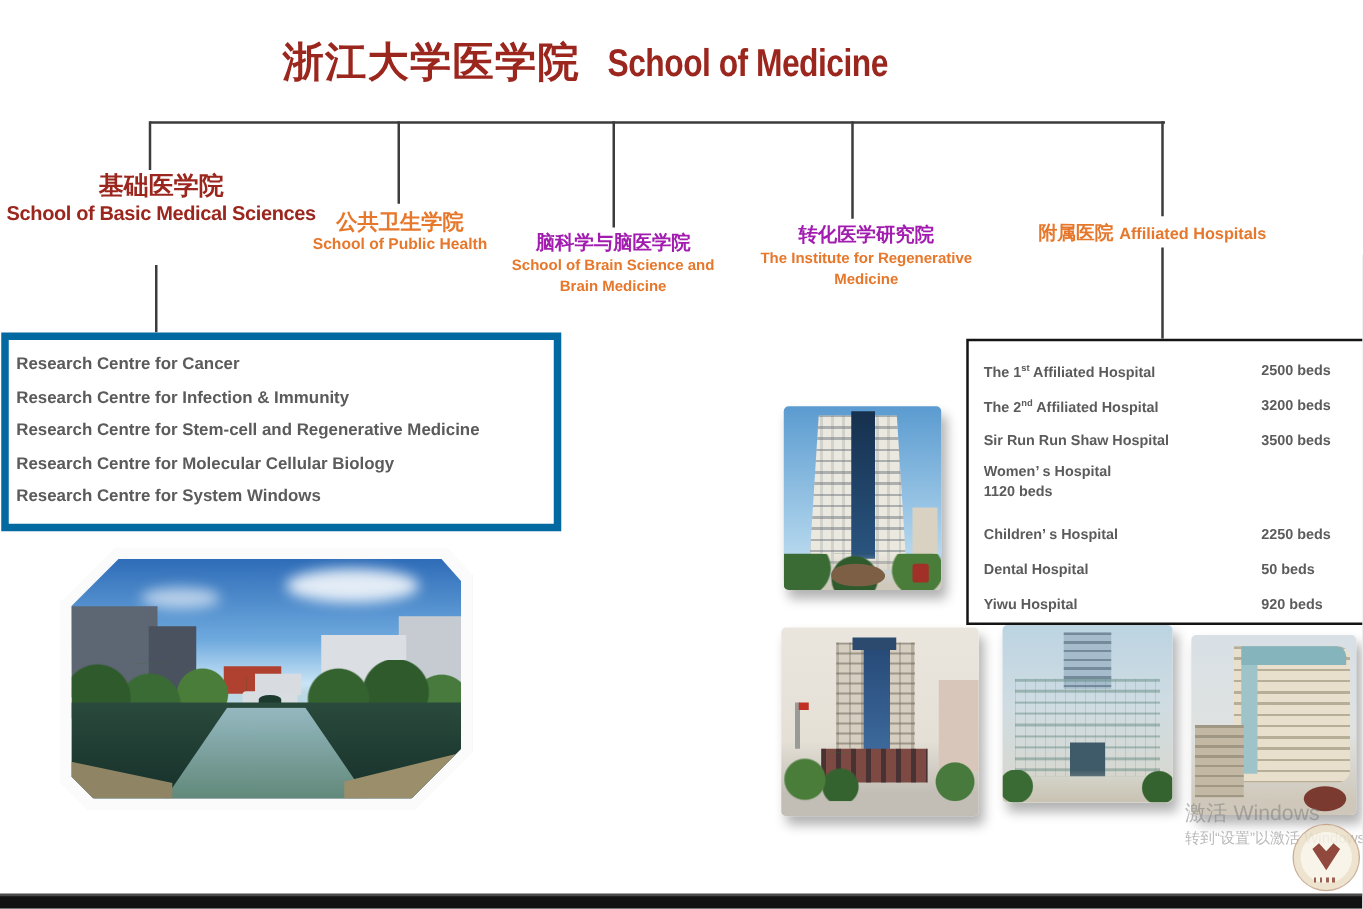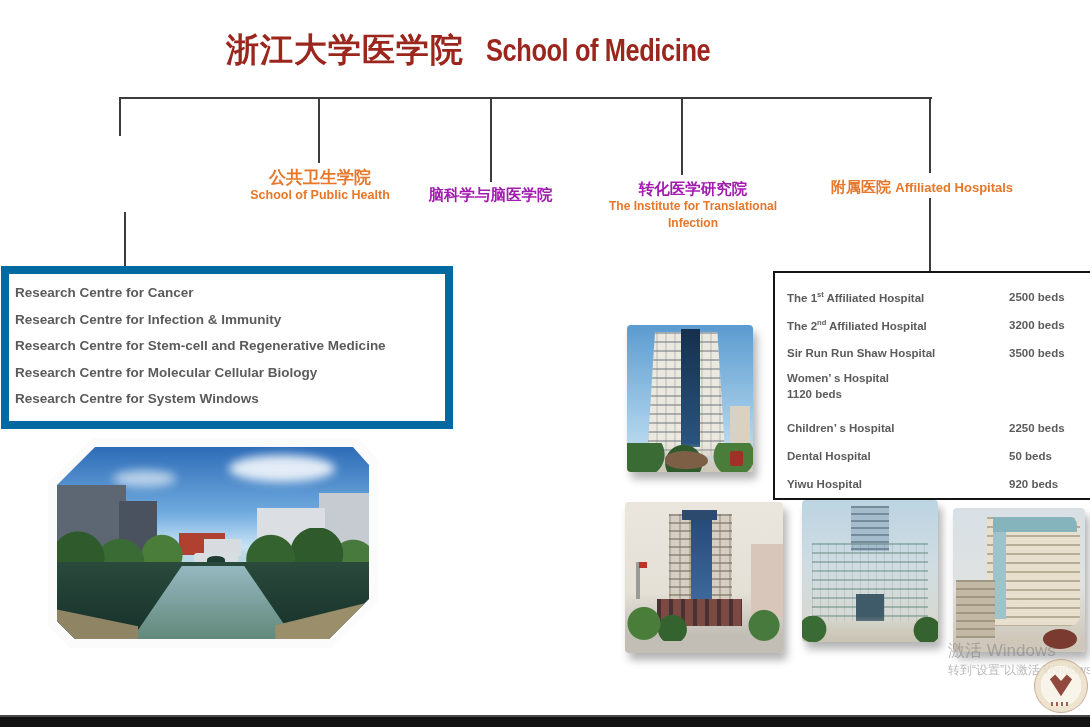--- a/index.html
+++ b/index.html
@@ -24,21 +24,21 @@
   .branch.b2 .b-cn{font-size:17px;color:#E6772B;}
   .branch.b2 .b-en{font-size:12.5px;color:#E6772B;}
   .branch.b3 .b-cn,.branch.b4 .b-cn{font-size:15.5px;color:#a21caf;}
   .branch.b3 .b-en,.branch.b4 .b-en{font-size:12px;color:#E6772B;line-height:1.4;}
   .branch.b5{white-space:nowrap;}
   .branch.b5 .b-cn{font-size:15px;color:#E6772B;}
   .branch.b5 .b-en-inline{font-size:13px;font-weight:bold;color:#E6772B;}
   
   .research-box{
     position:absolute;left:1px;top:266px;width:436px;height:141px;
-    border:8px solid #0369a1;background:#fff;padding-top:6px;
+    border:6px solid #0369a1;background:#fff;padding-top:6px;
   }
   .rc-row{font-size:13.5px;font-weight:bold;color:#5B5B5B;line-height:26.5px;padding-left:6px;white-space:nowrap;}
   
   .hospital-box{
     position:absolute;left:773px;top:271px;width:309px;height:215px;
     border:2.5px solid #141414;background:#fff;padding:10px 6px 0 12px;box-sizing:content-box;
   }
   .h-row{position:relative;height:28px;display:flex;align-items:center;}
   .h-row.stacked{height:44px;display:block;padding-top:3px;}
   .h-name{font-size:11.5px;font-weight:bold;color:#5B5B5B;white-space:nowrap;}
@@ -160,30 +160,35 @@
 
   <div class="hline" style="left:120px;top:97px;width:812px;"></div>
   <div class="vline" style="left:119px;top:97px;height:39px;"></div>
   <div class="vline" style="left:318px;top:97px;height:66px;"></div>
   <div class="vline" style="left:490px;top:97px;height:85px;"></div>
   <div class="vline" style="left:681px;top:97px;height:78px;"></div>
   <div class="vline" style="left:929px;top:97px;height:76px;"></div>
   <div class="vline" style="left:124px;top:212px;height:54px;"></div>
   <div class="vline" style="left:929px;top:198px;height:73px;"></div>
 
+  <div class="branch b1" style="left:3px;top:137px;width:252px;">
+    <div class="b-cn">基础医学院</div>
+    <div class="b-en">School of Basic Medical Sciences</div>
+  </div>
   <div class="branch b2" style="left:240px;top:167px;width:160px;">
     <div class="b-cn">公共卫生学院</div>
     <div class="b-en">School of Public Health</div>
   </div>
   <div class="branch b3" style="left:403px;top:185px;width:175px;">
     <div class="b-cn">脑科学与脑医学院</div>
+    <div class="b-en">School of Brain Science and Brain Medicine</div>
   </div>
   <div class="branch b4" style="left:590px;top:179px;width:182px;margin-left:12px;">
     <div class="b-cn">转化医学研究院</div>
-    <div class="b-en">The Institute for Translational Infection</div>
+    <div class="b-en">The Institute for Regenerative Medicine</div>
   </div>
   <div class="branch b5" style="left:812px;top:177px;width:220px;">
     <span class="b-cn">附属医院</span>
     <span class="b-en-inline">Affiliated Hospitals</span>
   </div>
 
   <div class="research-box">
     <div class="rc-row">Research Centre for Cancer</div>
     <div class="rc-row">Research Centre for Infection &amp; Immunity</div>
     <div class="rc-row">Research Centre for Stem-cell and Regenerative Medicine</div>

